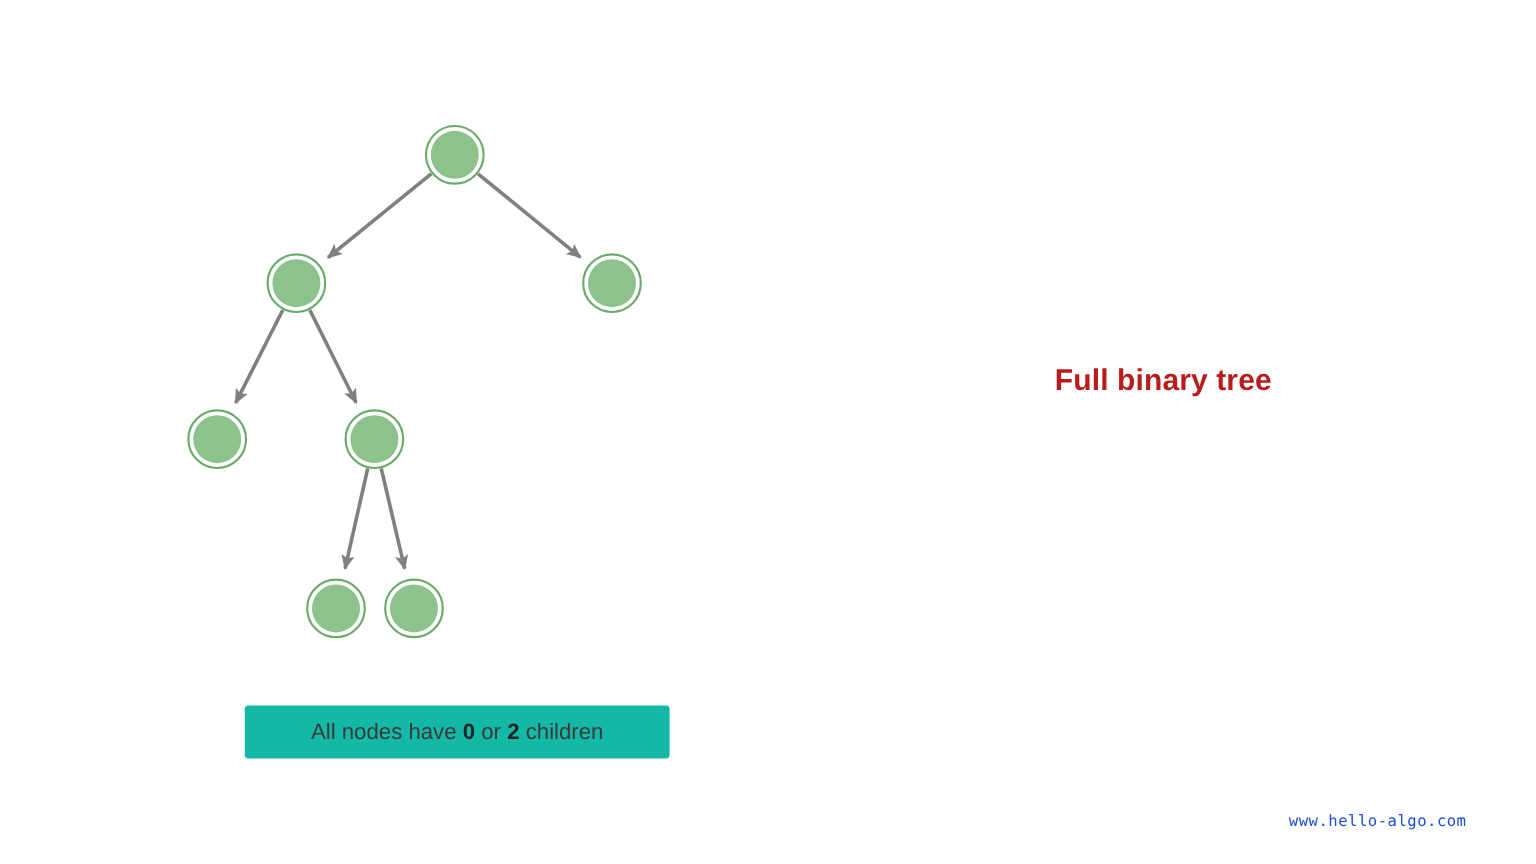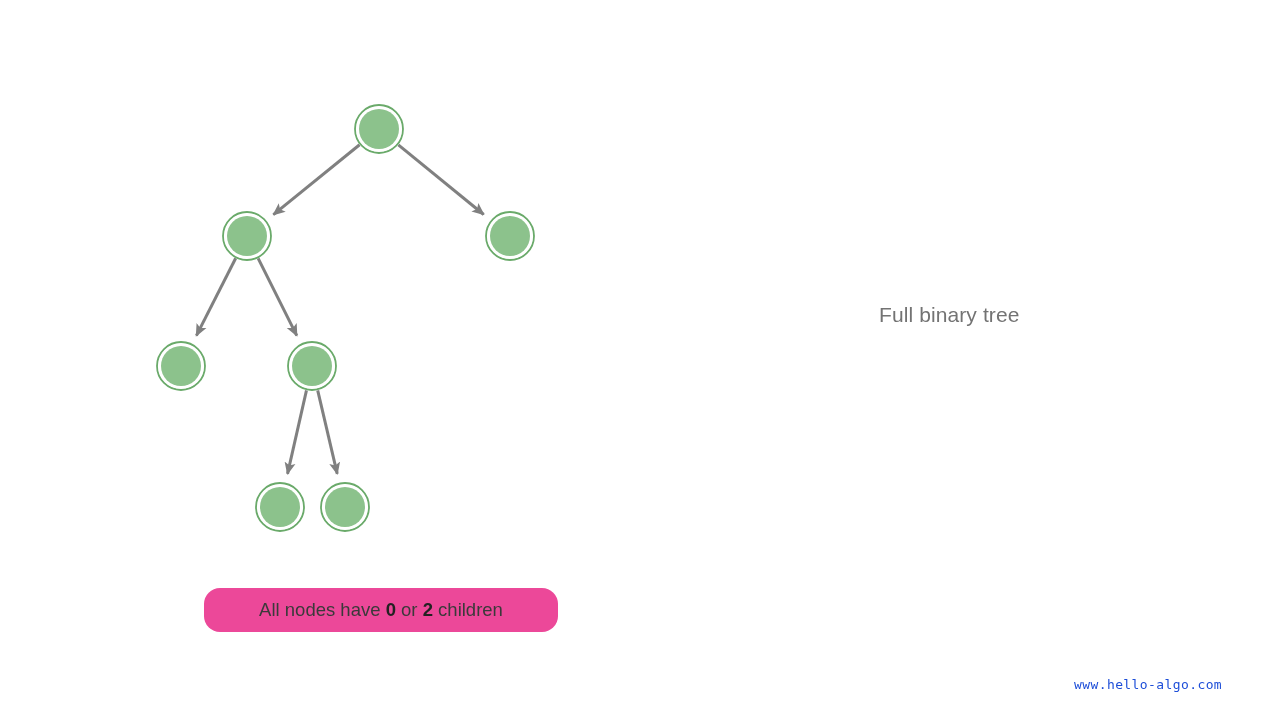--- a/index.html
+++ b/index.html
@@ -19,34 +19,34 @@
     left: 0;
     top: 0;
     width: 1280px;
     height: 720px;
   }
   .diagram-title {
     position: absolute;
     left: 879px;
     top: 303px;
     font-family: "Liberation Sans", sans-serif;
-    font-size: 21px;
-    font-weight: normal;
-    color: #737373;
+    font-size: 25px;
+    font-weight: bold;
+    color: #b91c1c;
     letter-spacing: 0.1px;
     white-space: nowrap;
   }
   .caption-box {
     position: absolute;
     left: 204px;
     top: 588px;
     width: 354px;
     height: 44px;
-    background: #ec4899;
-    border-radius: 16px;
+    background: #14b8a6;
+    border-radius: 3px;
     box-sizing: border-box;
     display: flex;
     align-items: center;
     justify-content: center;
   }
   .caption-text {
     font-family: "Liberation Sans", sans-serif;
     font-size: 18.5px;
     color: #3a3a3a;
     white-space: nowrap;

